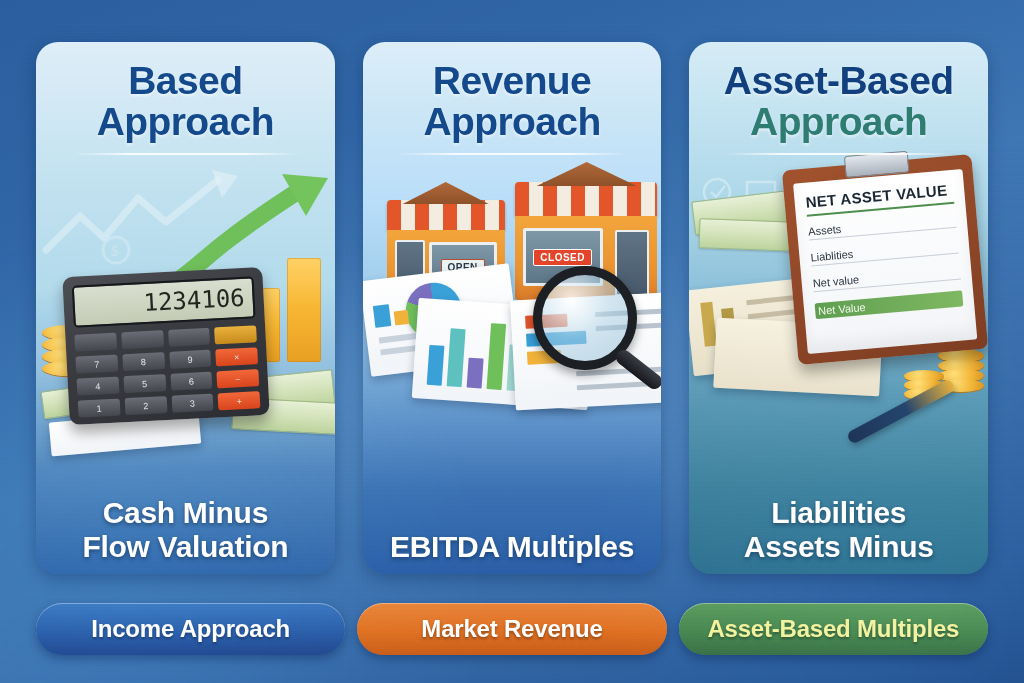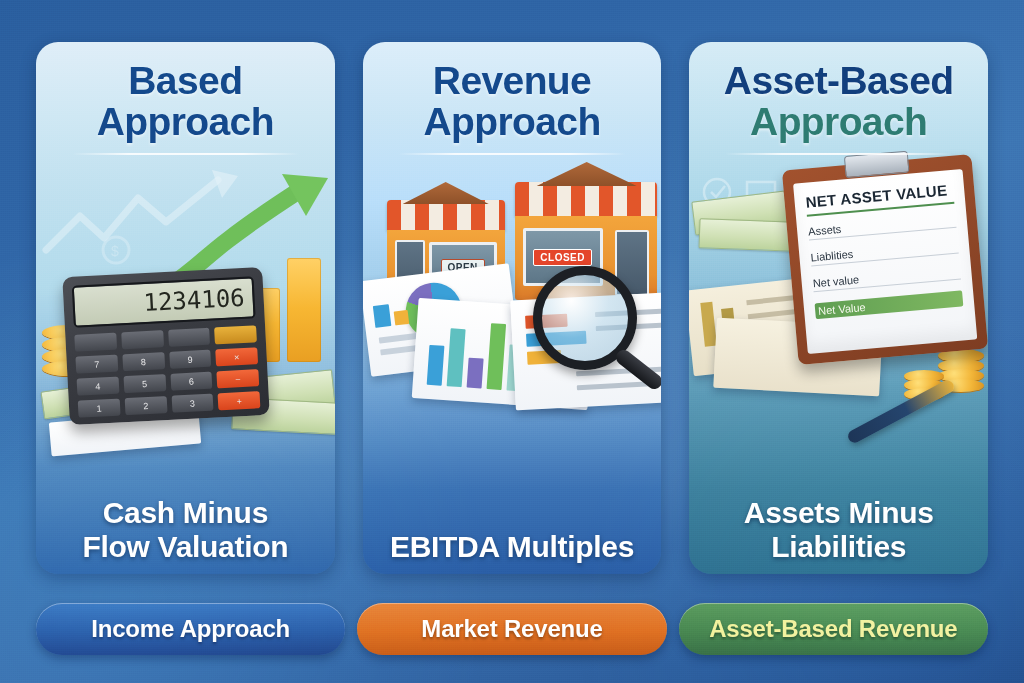--- a/index.html
+++ b/index.html
@@ -473,26 +473,26 @@
             <div class="nav-row">Liablities</div>
             <div class="nav-row">Net value</div>
             <div class="nav-row hl">Net Value</div>
           </div>
         </div>
 
         <div class="pen"></div>
       </div>
 
       <div class="caption">
+        <div>Liabilities</div>
         <div>Assets Minus</div>
-        <div>Liabilities</div>
       </div>
     </div>
 
   </div>
 
   <div class="pills">
     <div class="pill pill-1">Income Approach</div>
     <div class="pill pill-2">Market Revenue</div>
-    <div class="pill pill-3">Asset-Based Revenue</div>
+    <div class="pill pill-3">Asset-Based Multiples</div>
   </div>
 
 </div>
 
 </body></html>

